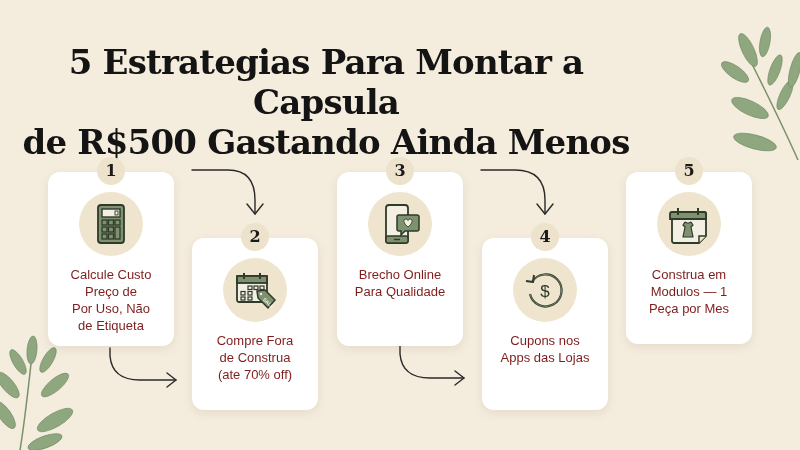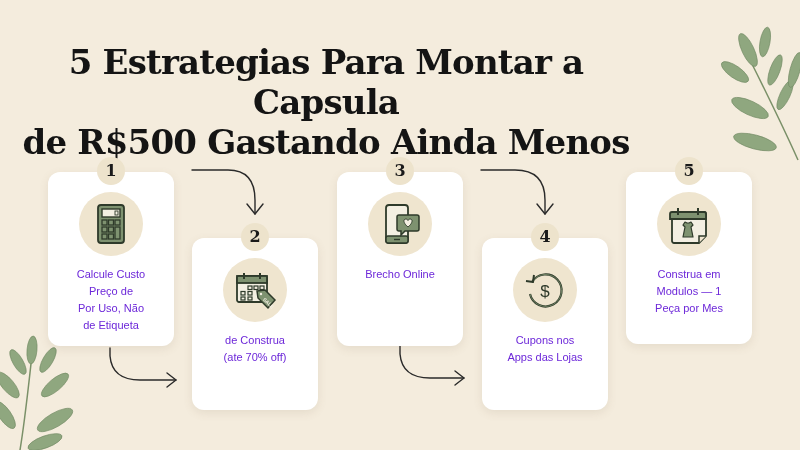--- a/index.html
+++ b/index.html
@@ -52,23 +52,23 @@
     top: 20px; left: 50%;
     margin-left: -32px;
     display: flex; align-items: center; justify-content: center;
   }
   .icon-circle svg { width: 44px; height: 44px; }
   .card-text {
     position: absolute;
     left: 4px; right: 4px;
     top: 94px;
     text-align: center;
-    font-size: 11px;
+    font-size: 13px;
     line-height: 17px;
-    color: #6d28d9;
+    color: #7f1d1d;
   }
   .card-text span { display: block; }
   .arrows {
     position: absolute; left: 0; top: 0;
     width: 800px; height: 450px;
     pointer-events: none;
   }
   .leaves { position: absolute; pointer-events: none; }
 </style>
 </head>
@@ -175,38 +175,40 @@
           <rect x="15" y="23.5" width="4" height="3.5"></rect>
         <rect x="8" y="29" width="4" height="3"></rect>
           <rect x="15" y="29" width="4" height="3"></rect>
       </g>
       <path d="M24 23 L32 22 L42 32 L35 40 L25 30 Z" fill="#7E9270" stroke="#2E3A2A" stroke-width="1.5"></path>
       <circle cx="28" cy="26" r="1.2" fill="#F3EFE2"></circle>
       <text x="31" y="34" font-size="5" fill="#F3EFE2" transform="rotate(45 33 31)" font-family="Liberation Sans, sans-serif" font-weight="bold">SALE</text>
     </svg>
   </div>
   <div class="card-text">
+    <span>Compre Fora</span>
     <span>de Construa</span>
     <span>(ate 70% off)</span>
   </div>
 </div>
 
 <div class="card" style="left:337px;top:172px;">
   <div class="badge">3</div>
   <div class="icon-circle">
     <svg viewBox="0 0 44 44">
       <rect x="8" y="3" width="22" height="38" rx="3" fill="#F3EFE2" stroke="#2E3A2A" stroke-width="1.8"></rect>
       <rect x="8" y="34" width="22" height="7" rx="2" fill="#7E9270" stroke="#2E3A2A" stroke-width="1.5"></rect>
       <line x1="16" y1="37.5" x2="22" y2="37.5" stroke="#2E3A2A" stroke-width="1.4"></line>
       <path d="M21 13 h18 a2 2 0 0 1 2 2 v12 a2 2 0 0 1 -2 2 h-12 l-4 4 v-4 h-2 a2 2 0 0 1 -2 -2 v-12 a2 2 0 0 1 2 -2 z" fill="#7E9270" stroke="#2E3A2A" stroke-width="1.5"></path>
       <path d="M30 25 C25 21 25 17 28 17 C29.5 17 30 18.5 30 18.5 C30 18.5 30.5 17 32 17 C35 17 35 21 30 25 Z" fill="#F3EFE2" stroke="#2E3A2A" stroke-width="0.9"></path>
     </svg>
   </div>
   <div class="card-text">
     <span>Brecho Online</span>
+    <span>Para Qualidade</span>
   </div>
 </div>
 
 <div class="card" style="left:482px;top:238px;height:172px;">
   <div class="badge">4</div>
   <div class="icon-circle">
     <svg viewBox="0 0 44 44">
       <path d="M9 14 A16 16 0 1 1 7 26" fill="none" stroke="#2E3A2A" stroke-width="2.2"></path>
       <path d="M9 14 A16 16 0 1 1 7 26" fill="none" stroke="#7E9270" stroke-width="0.8"></path>
       <path d="M3 13 L10 14 L11 7" fill="none" stroke="#2E3A2A" stroke-width="2" stroke-linejoin="round"></path>

